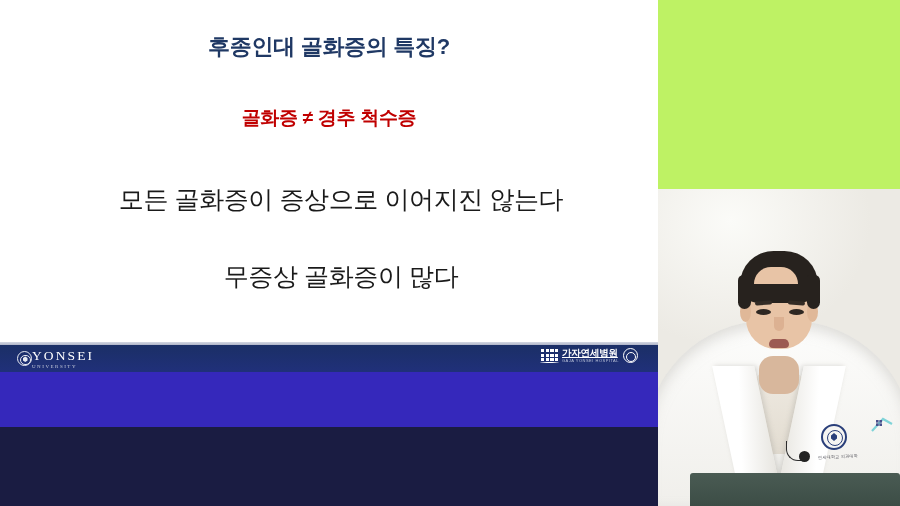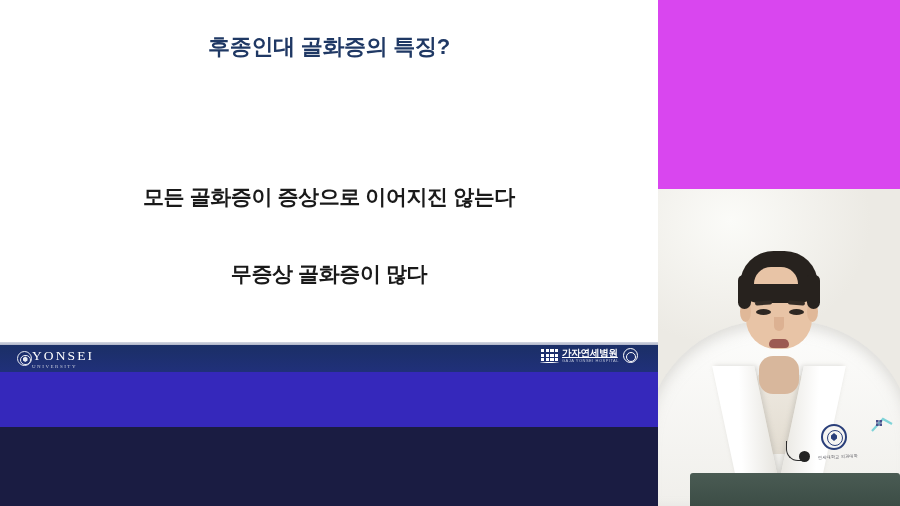--- a/index.html
+++ b/index.html
@@ -2,43 +2,43 @@
 <html><head>
 <meta charset="utf-8">
 <style>
   * { margin:0; padding:0; box-sizing:border-box; }
   html, body {
     width:900px; height:506px;
     background:#000;
     font-family:"Liberation Sans", sans-serif;
     overflow:hidden;
   }
-  #stage { position:relative; width:900px; height:506px; background:#d946ef;padding-left:22px; }
+  #stage { position:relative; width:900px; height:506px; background:#bef264;padding-left:22px; }
 
   
   #slide {
     position:absolute; left:0; top:0; width:658px; height:506px;
     background:#ffffff; overflow:hidden;
   }
   #slide-title {
     position:absolute; left:0; top:32px; width:658px;
     text-align:center;
     font-size:22px; font-weight:bold; letter-spacing:-0.3px;
     color:#1f3864;
   }
   #slide-subtitle {
     position:absolute; left:0; top:105px; width:658px;
     text-align:center;
     font-size:19px; font-weight:bold; letter-spacing:-0.3px;
     color:#c00000;
   }
   .body-line {
-    position:absolute; left:0; width:658px;
+    position:absolute; left:12px; width:658px;
     text-align:center;
-    font-size:21px; font-weight:700; letter-spacing:-0.4px;
+    font-size:25px; font-weight:400; letter-spacing:-0.4px;
     color:#1a1a1a;
   }
   #body-line-1 { top:183px; }
   #body-line-2 { top:260px;text-align:center; }
 
   
   #band-hairline {
     position:absolute; left:0; top:342px; width:658px; height:3px;
     background:linear-gradient(to bottom,#d4d7e2,#aeb4c8);
   }
@@ -261,20 +261,21 @@
 </style>
 </head>
 <body>
 
 <div id="stage">
 
   <div id="slide">
 
     <div id="slide-title">후종인대 골화증의 특징?</div>
 
+    <div id="slide-subtitle">골화증 ≠ 경추 척수증</div>
 
     <div id="body-line-1" class="body-line">모든 골화증이 증상으로 이어지진 않는다</div>
 
     <div id="body-line-2" class="body-line">무증상 골화증이 많다</div>
 
     <div id="band-hairline"></div>
     <div id="band-navy"></div>
     <div id="band-blue"></div>
     <div id="band-dark"></div>
 

